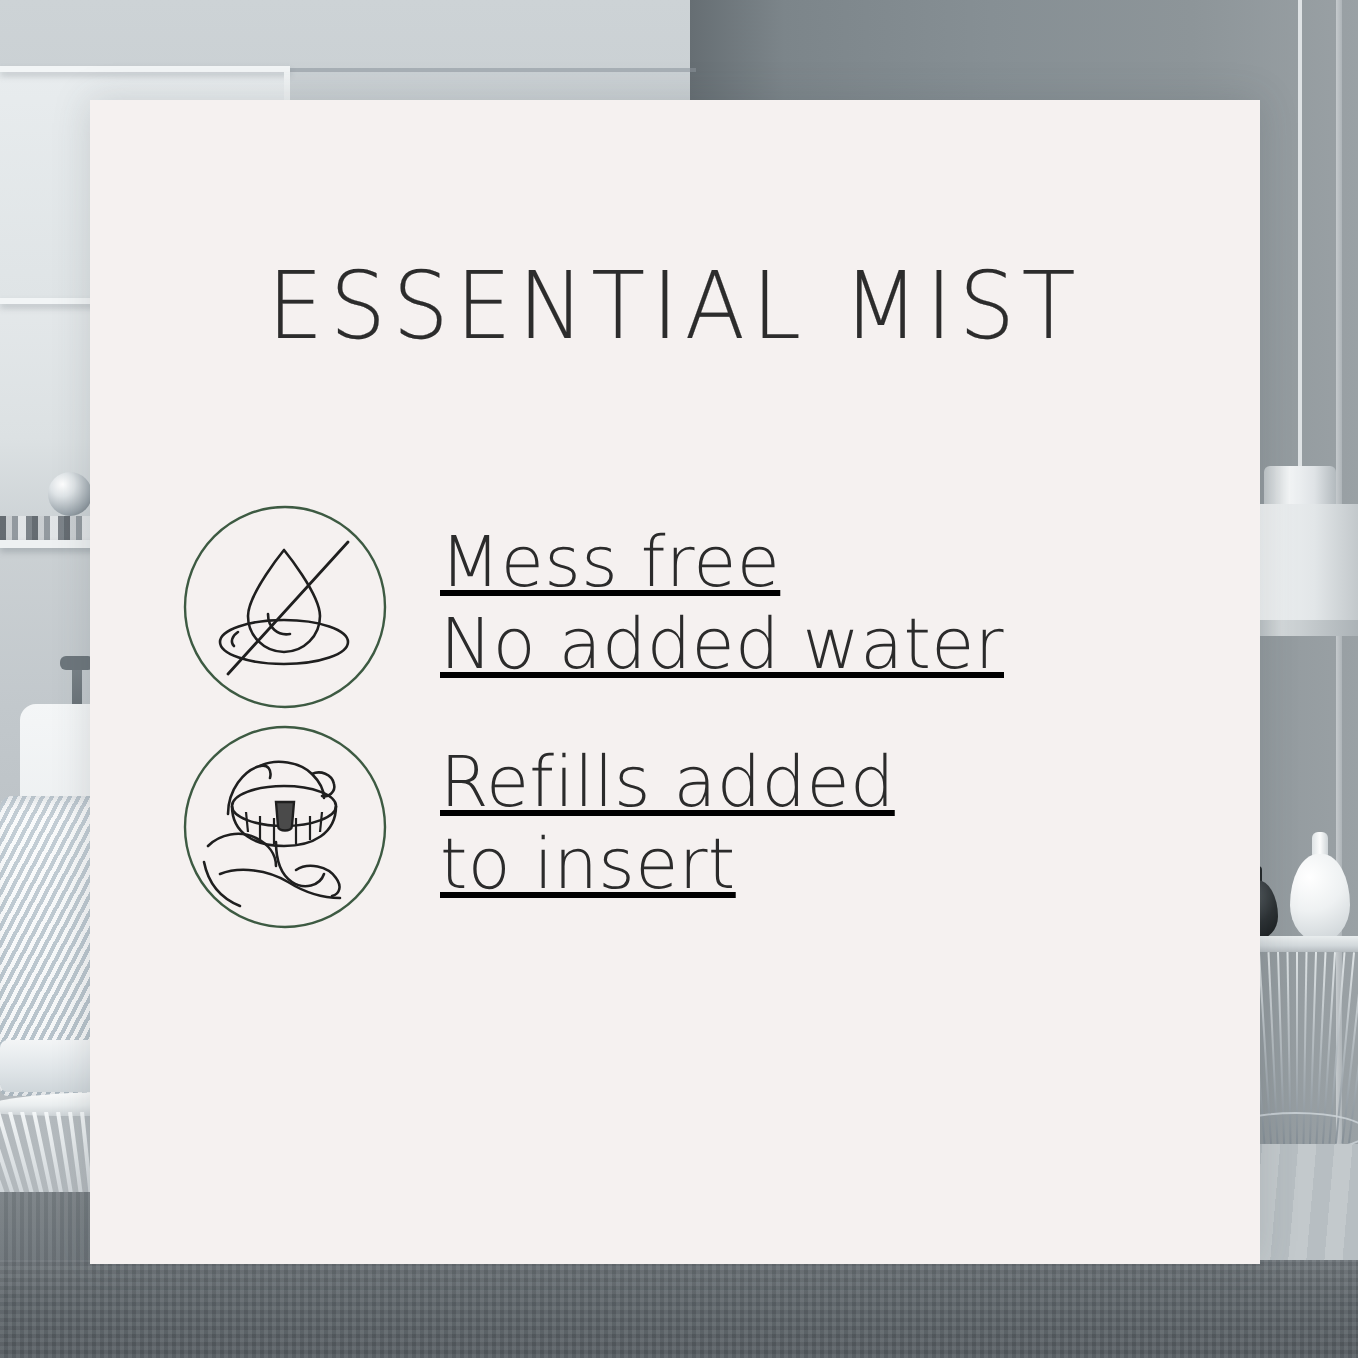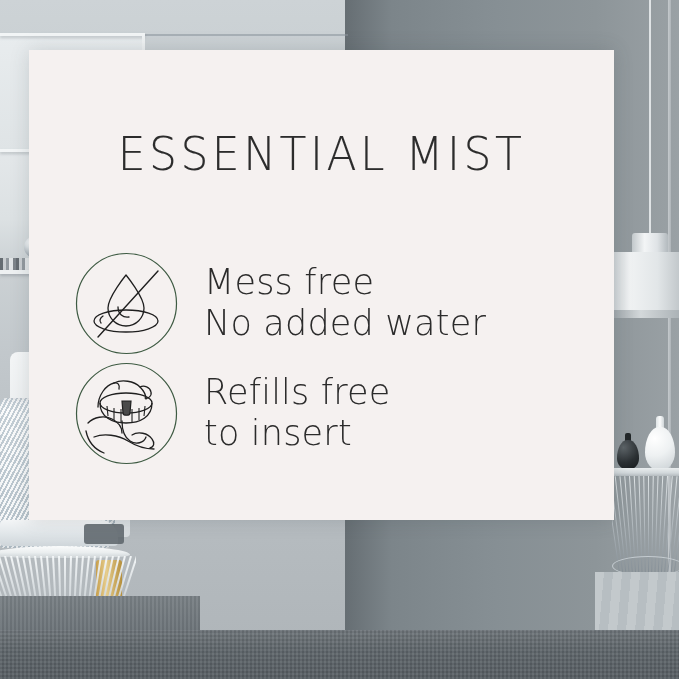--- a/index.html
+++ b/index.html
@@ -301,22 +301,22 @@
     left: 0; top: 596px;
     width: 200px; height: 40px;
     background:
       repeating-linear-gradient(90deg, rgba(255,255,255,.05) 0 2px, rgba(0,0,0,.05) 2px 4px),
       linear-gradient(180deg, #798085 0%, #6b7277 100%);
   }
 
   
   .card {
     position: absolute;
-    left: 29px; top: 50px;
-    width: 585px; height: 470px;
+    left: 45px; top: 50px;
+    width: 585px; height: 582px;
     background: #f5f1f0;
     box-shadow: 0 0 18px rgba(60,70,78,0.18);
   }
 
   .title {
     position: absolute;
     left: 0; right: 0;
     top: 78px;
     text-align: center;
     font-family: "DejaVu Sans", sans-serif;
@@ -343,20 +343,21 @@
     position: absolute;
     left: 0; top: 198px;
     width: 585px;
   }
 
   .benefit-row {
     position: relative;
     display: flex;
     align-items: center;
     height: 108px;
+    text-decoration: underline;
   }
   .benefit-row.r1 { height: 110px; }
   .benefit-row.r2 { height: 104px; }
   .benefit-row.r3 { height: 110px; }
 
   .icon-wrap {
     position: relative;
     width: 105px;
     height: 105px;
     margin-left: 45px;
@@ -519,19 +520,19 @@
             <path d="M40 22 C48 18 60 20 66 26 C70 30 72 34 72 38" fill="none" stroke="#1f1f1f" stroke-width="1.3" stroke-linecap="round"></path>
             <path d="M66 26 C70 24 76 26 77 31 C78 35 74 38 71 37" fill="none" stroke="#1f1f1f" stroke-width="1.3" stroke-linecap="round"></path>
 
             <path d="M14 62 C20 56 30 54 38 58 C44 61 48 66 48 72" fill="none" stroke="#1f1f1f" stroke-width="1.3" stroke-linecap="round"></path>
             <path d="M48 60 C48 68 50 76 56 80 C62 84 70 82 72 76" fill="none" stroke="#1f1f1f" stroke-width="1.3" stroke-linecap="round"></path>
             <path d="M58 74 C64 70 74 72 78 78 C81 82 80 86 76 87" fill="none" stroke="#1f1f1f" stroke-width="1.3" stroke-linecap="round"></path>
             <path d="M20 76 C30 72 44 74 54 80 C62 85 70 88 80 88" fill="none" stroke="#1f1f1f" stroke-width="1.3" stroke-linecap="round"></path>
             <path d="M12 70 C14 80 20 88 30 92" fill="none" stroke="#1f1f1f" stroke-width="1.3" stroke-linecap="round"></path>
           </svg>
         </div>
-        <div class="benefit-text">Refills free
+        <div class="benefit-text">Refills added
 to insert</div>
       </div>
 
     </div>
   </div>
 </div>
 
 </body></html>

